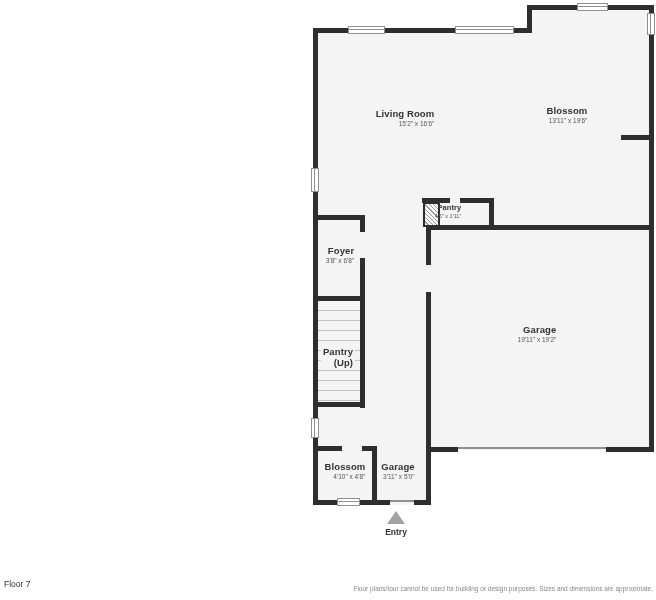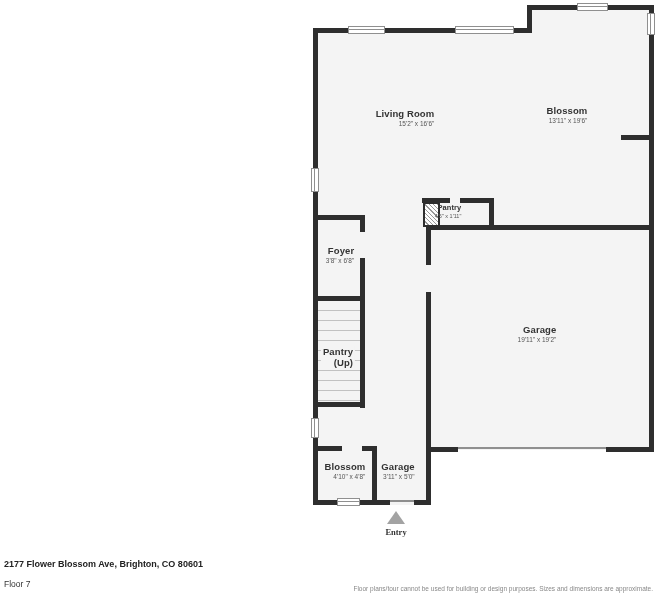--- a/index.html
+++ b/index.html
@@ -20,21 +20,21 @@
   .treads{position:absolute;background:repeating-linear-gradient(to bottom,transparent 0 9px,#c2c2c2 9px 10px);}
   .room-label{position:absolute;transform:translateX(-50%);text-align:right;color:var(--label);
               line-height:1.2;white-space:nowrap;z-index:5;}
   .room-name{display:block;font-size:9.5px;font-weight:700;letter-spacing:.1px;}
   .room-dims{display:block;font-size:6.5px;color:var(--dims);margin-top:1px;}
   .small .room-name{font-size:7.5px;}
   .small .room-dims{font-size:5.5px;}
   .stairs-label{background:var(--fill);padding:0 2px;}
   .entry-arrow{position:absolute;width:0;height:0;border-left:9px solid transparent;
                border-right:9px solid transparent;border-bottom:13px solid var(--arrow);z-index:5;}
-  .entry-text{position:absolute;transform:translateX(-50%);font-size:8.5px;font-weight:700;color:var(--label);z-index:5;font-family:Liberation Serif, serif;}
+  .entry-text{position:absolute;transform:translateX(-50%);font-size:8.5px;font-weight:700;color:var(--label);z-index:5;}
   .addr{position:absolute;left:4px;top:559px;font-size:9px;font-weight:700;color:#222;}
   .floor{position:absolute;left:4px;top:579px;font-size:8.5px;color:#333;}
   .disclaimer{position:absolute;right:3px;top:585px;font-size:6.5px;color:#888;}
 </style>
 </head>
 <body>
 
 <div class="canvas">
 
   <div class="fill" style="left:530px;top:7px;width:122px;height:23px"></div>
@@ -124,16 +124,15 @@
   </div>
   <div class="room-label" style="left:345px;top:461px">
     <span class="room-name">Blossom</span>
     <span class="room-dims">4'10" x 4'8"</span>
   </div>
   <div class="room-label" style="left:398px;top:461px">
     <span class="room-name">Garage</span>
     <span class="room-dims">3'11" x 5'0"</span>
   </div>
 
-  <div class="addr">2177 Flower Blossom Ave, Brighton, CO 80601</div>
   <div class="floor">Floor 7</div>
   <div class="disclaimer">Floor plans/tour cannot be used for building or design purposes. Sizes and dimensions are approximate.</div>
 </div>
 
 </body></html>

